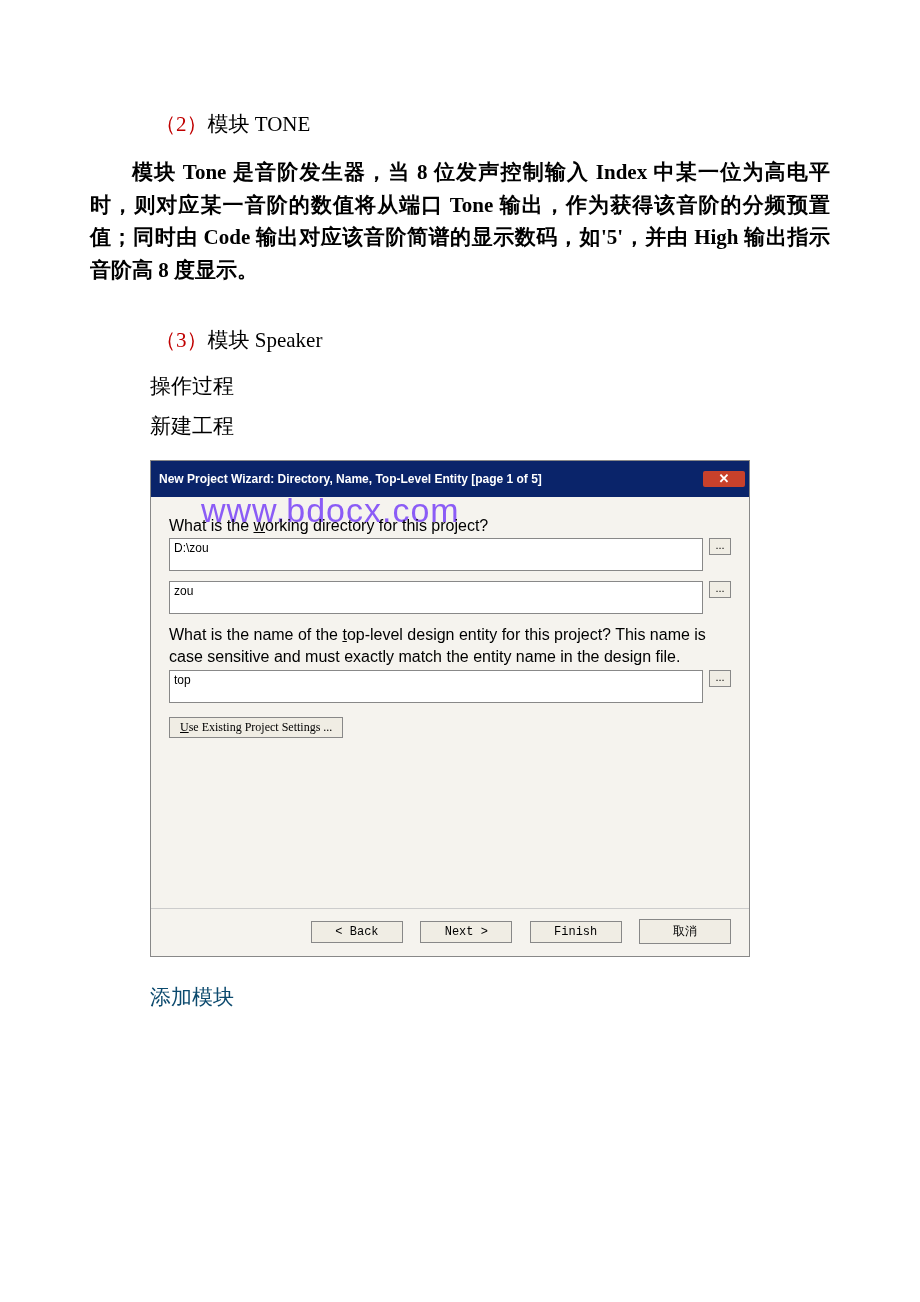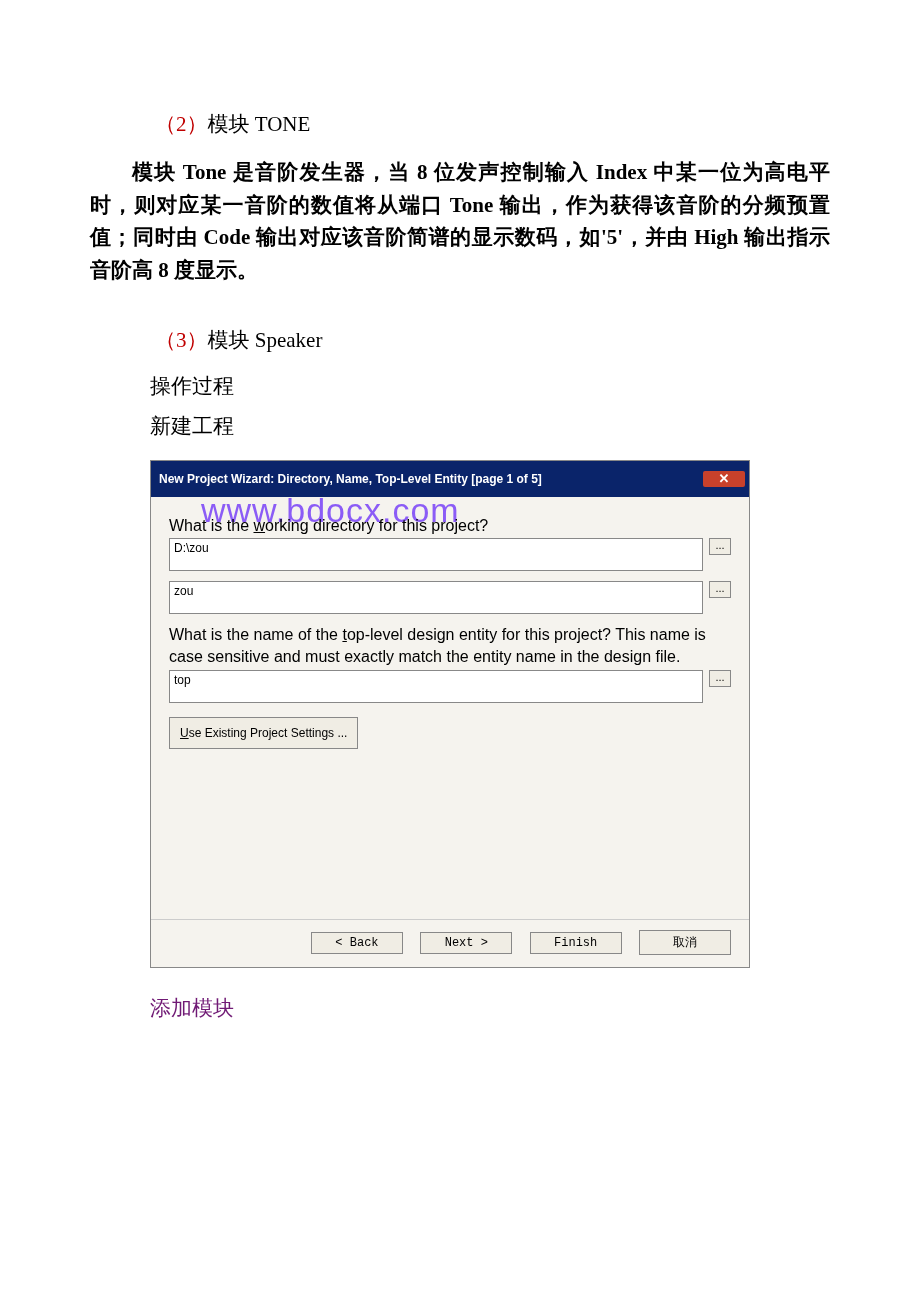--- a/index.html
+++ b/index.html
@@ -116,22 +116,23 @@
     font-size: 11px;
     line-height: 13px;
     text-align: center;
     box-sizing: border-box;
   }
   .settings-btn {
     display: inline-block;
     border: 1px solid #888;
     background: #f0ede4;
     font-size: 12px;
-    padding: 8px 10px;
+    padding: 2px 10px;
     margin-top: 4px;
+    font-family: Liberation Serif, serif;
   }
   .settings-btn .ul { text-decoration: underline; }
   .spacer { height: 160px; }
   .button-row {
     border-top: 1px solid #ccc;
     padding: 10px 18px 12px 18px;
     text-align: right;
   }
   .dlg-btn {
     display: inline-block;
@@ -140,21 +141,21 @@
     background: #f0ede4;
     font-family: "Courier New", monospace;
     font-size: 12px;
     padding: 3px 8px;
     margin-left: 14px;
     text-align: center;
   }
   .after-dialog {
     font-size: 21px;
     margin: 26px 0 0 60px;
-    color: #701a75;
+    color: #0c4a6e;
     font-family: Liberation Mono, monospace;
   }
 </style>
 </head>
 <body>
 
 <div class="page">
 
   <div class="heading">
     <span class="red">（2）</span><span>模块 </span><span class="latin">TONE</span>

